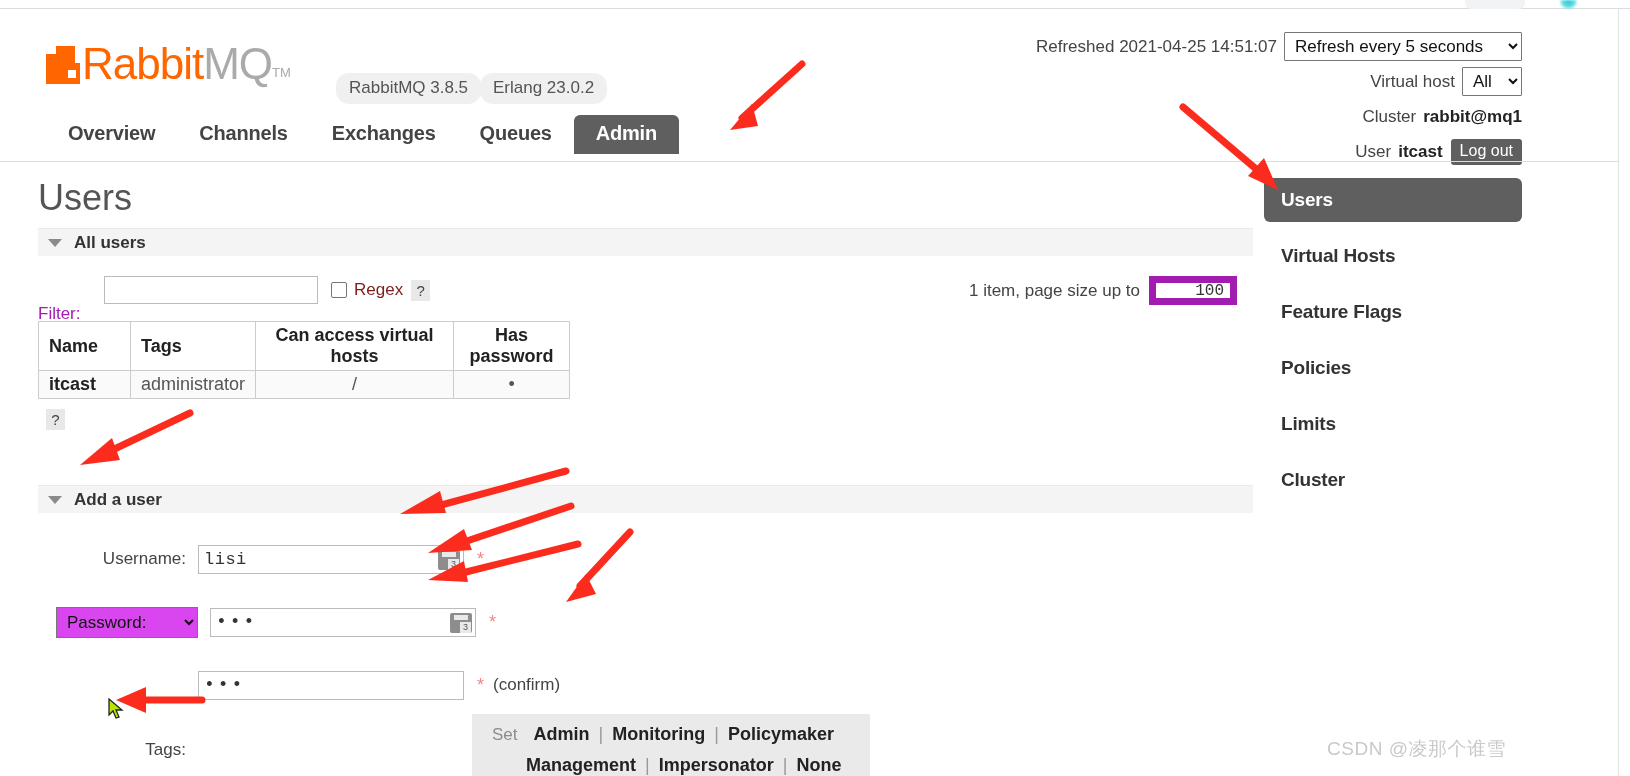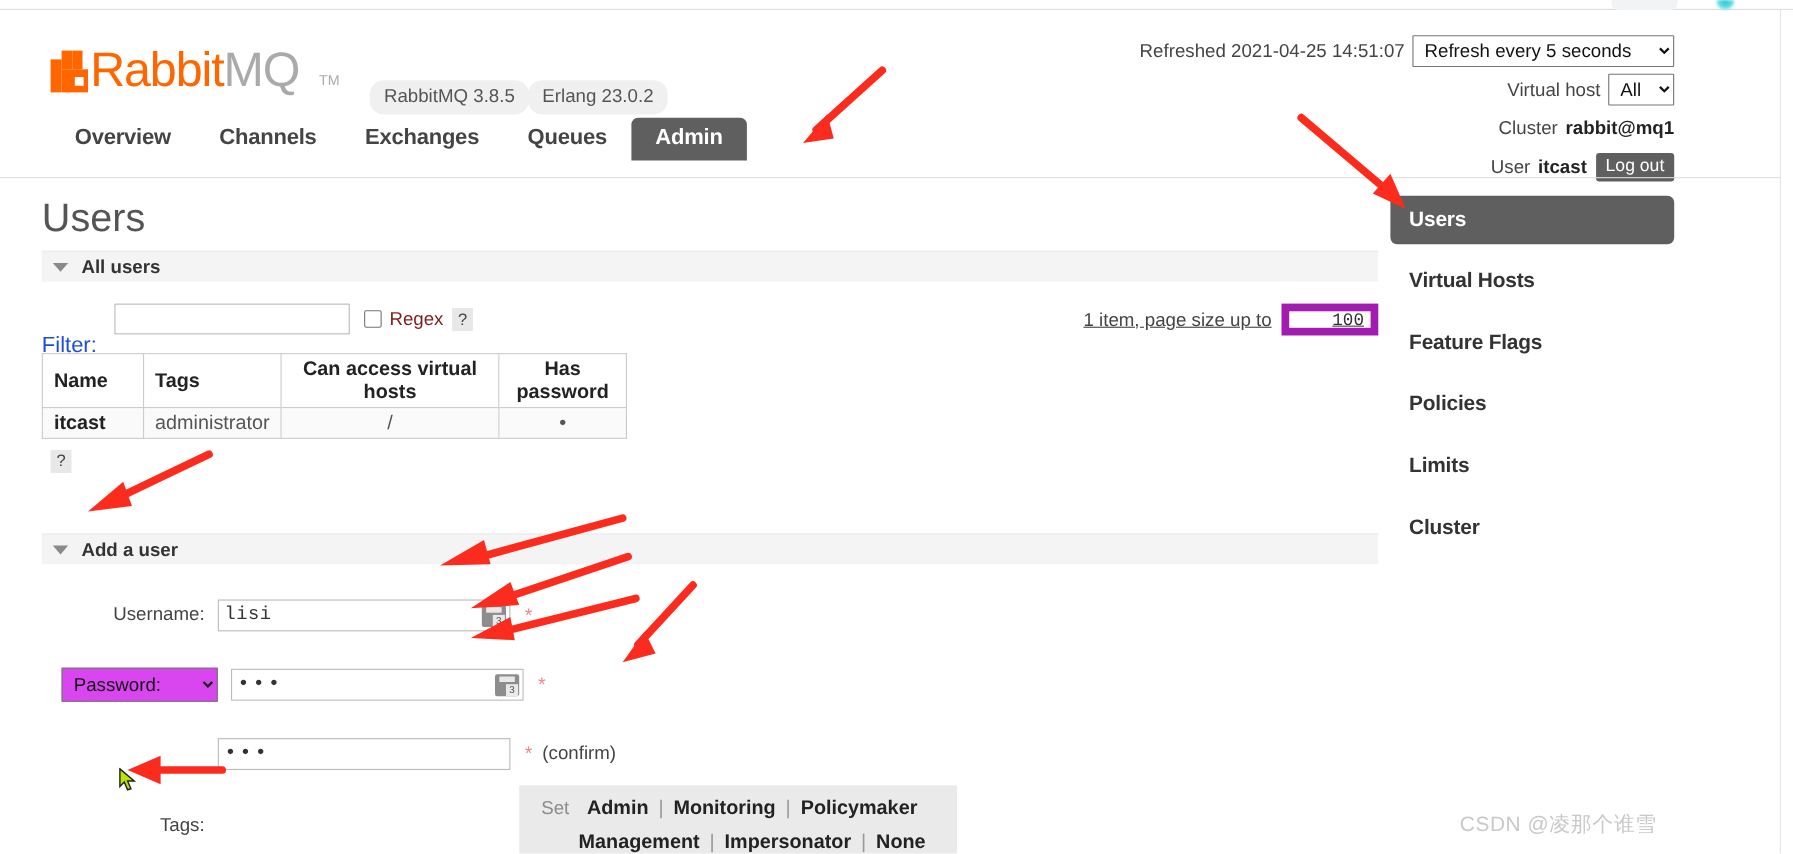--- a/index.html
+++ b/index.html
@@ -50,21 +50,21 @@
     position: relative; width: 34px; height: 38px; margin-right: 2px;
   }
   #logo-mark .bar {
     position: absolute; background: #f60; 
   }
   #logo-text {
     font-size: 44px; line-height: 40px; letter-spacing: -1px; font-weight: 400;
   }
   #logo-text .rabbit { color: #f60; }
   #logo-text .mq { color: #aaa; }
-  #logo-tm { font-size: 13px; color: #aaa; margin-left: 18px; margin-bottom: 4px; letter-spacing: 0; }
+  #logo-tm { font-size: 13px; color: #aaa; margin-left: 0; margin-bottom: 4px; letter-spacing: 0; }
 
   .version-badge {
     position: absolute; top: 63px;
     background: #f0f0f0; border-radius: 13px;
     padding: 5px 13px 6px 13px;
     font-size: 17px; color: #555;
     white-space: nowrap;
   }
   #badge-rabbitmq { left: 336px; }
   #badge-erlang   { left: 480px; }
@@ -93,21 +93,21 @@
     font-family: "Liberation Sans", sans-serif;
     font-size: 16px; padding: 3px 9px 4px 9px; border-radius: 3px;
     margin-left: 8px; cursor: pointer; height: 26px; line-height: 18px;
   }
 
   
   #main-nav {
     position: absolute; left: 0; top: 113px; width: 1618px; height: 39px;
     border-bottom: 1px solid #ddd;
   }
-  #main-nav ul { list-style: none; margin: 0; padding: 0 0 16px 46px; display: flex; align-items: flex-end; height: 39px; }
+  #main-nav ul { list-style: none; margin: 0; padding: 0 0 16px 46px; display: flex; align-items: center; height: 39px; }
   #main-nav li {
     font-size: 20px; font-weight: bold; color: #444;
     padding: 7px 22px 9px 22px; cursor: pointer; letter-spacing: -0.2px;
   }
   #main-nav li.active {
     background: #5f5f5f; color: #fff;
     border-radius: 6px 6px 0 0;
   }
 
   
@@ -140,39 +140,39 @@
   .caret {
     width: 0; height: 0; margin-right: 12px;
     border-left: 7px solid transparent; border-right: 7px solid transparent;
     border-top: 8px solid #8a8a8a;
   }
 
   
   #filter-row {
     position: relative; height: 38px; margin-top: 15px; display: flex; align-items: center;
   }
-  #filter-label { font-size: 20px; color: #1d4ed8; width: 66px; margin-top: 48px; }
+  #filter-label { font-size: 17px; color: #a21caf; width: 66px; margin-top: 48px; }
   #filter-input {
     width: 214px; height: 28px; border: 1px solid #bbb; background: #fff;
     font-family: "Liberation Sans", sans-serif; font-size: 15px; padding: 0 4px;
   }
   #regex-check {
     width: 16px; height: 16px; margin: 0 7px 0 13px; border: 1px solid #767676;
     background: #fff; display: inline-block; border-radius: 2px;
   }
   #regex-label { font-size: 17px; color: #7f1d1d; }
   .help-q {
     display: inline-flex; align-items: center; justify-content: center;
     background: #e8e8e8; color: #444;
     font-size: 15px; width: 19px; height: 21px; margin-left: 8px;
     cursor: pointer;
   }
   #pager-text {
-    position: absolute; right: 0; top: 5px; display: flex; align-items: center;
-    font-size: 17px; color: #444; text-decoration: underline;
+    position: absolute; right: 16px; top: 5px; display: flex; align-items: center;
+    font-size: 17px; color: #444;
   }
   #page-size-input {
     width: 88px; height: 29px; margin-left: 9px;
     border: 7px solid #a21caf; background: #fff; text-align: right;
     font-family: "Liberation Mono", monospace; font-size: 16px; padding-right: 6px; color: #333;
   }
 
   
   #users-table { border-collapse: collapse; margin-top: 12px; font-size: 18px; }
   #users-table th, #users-table td {

